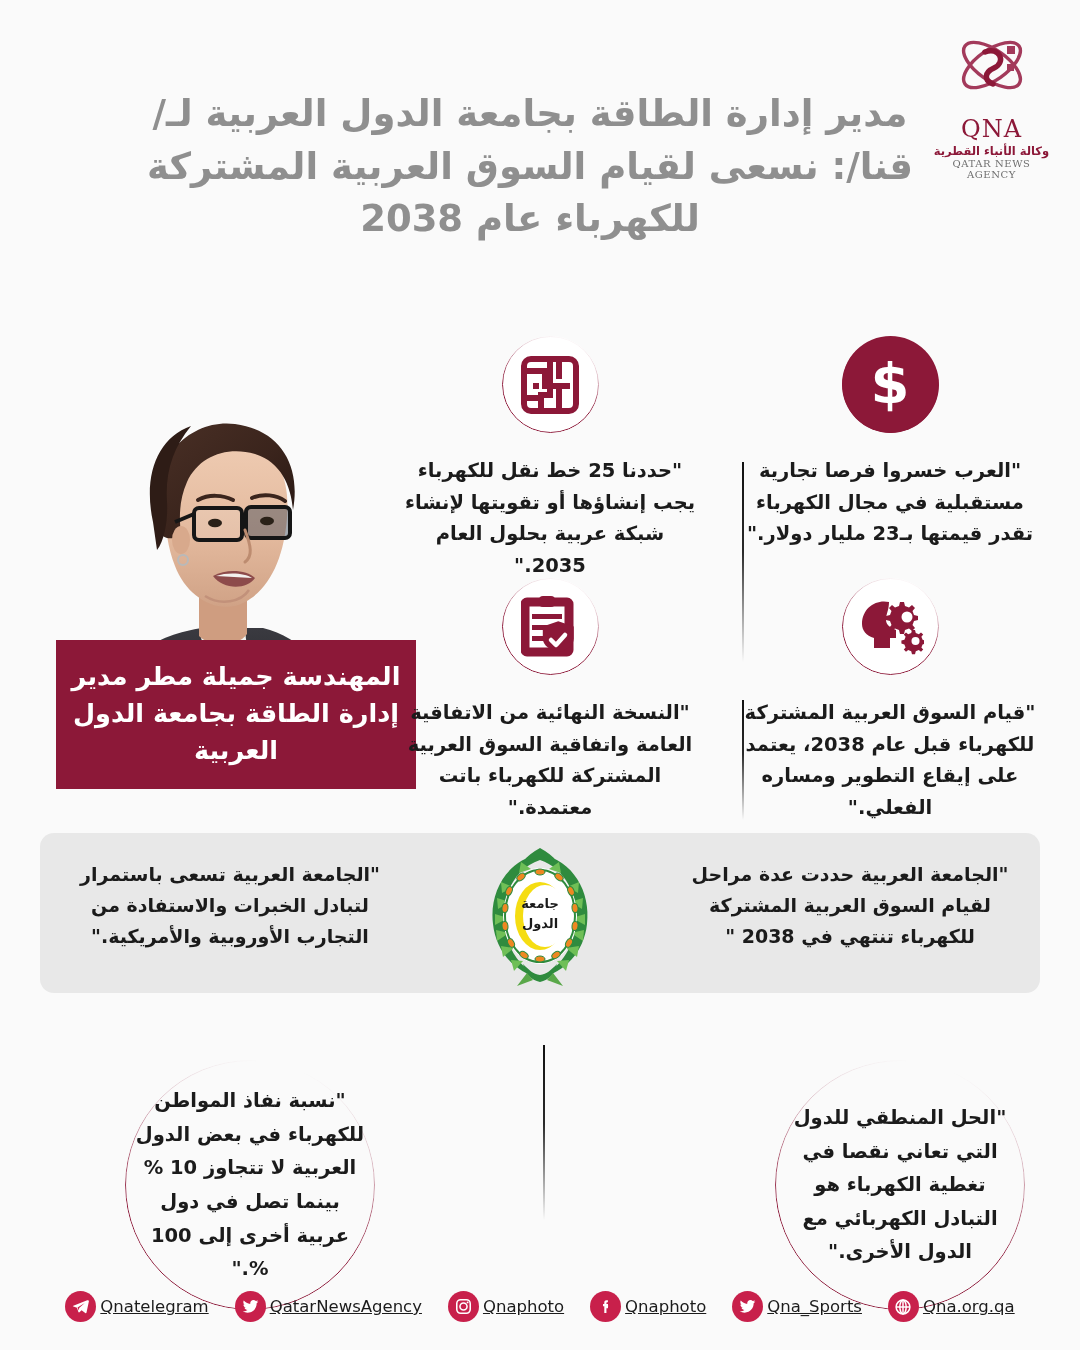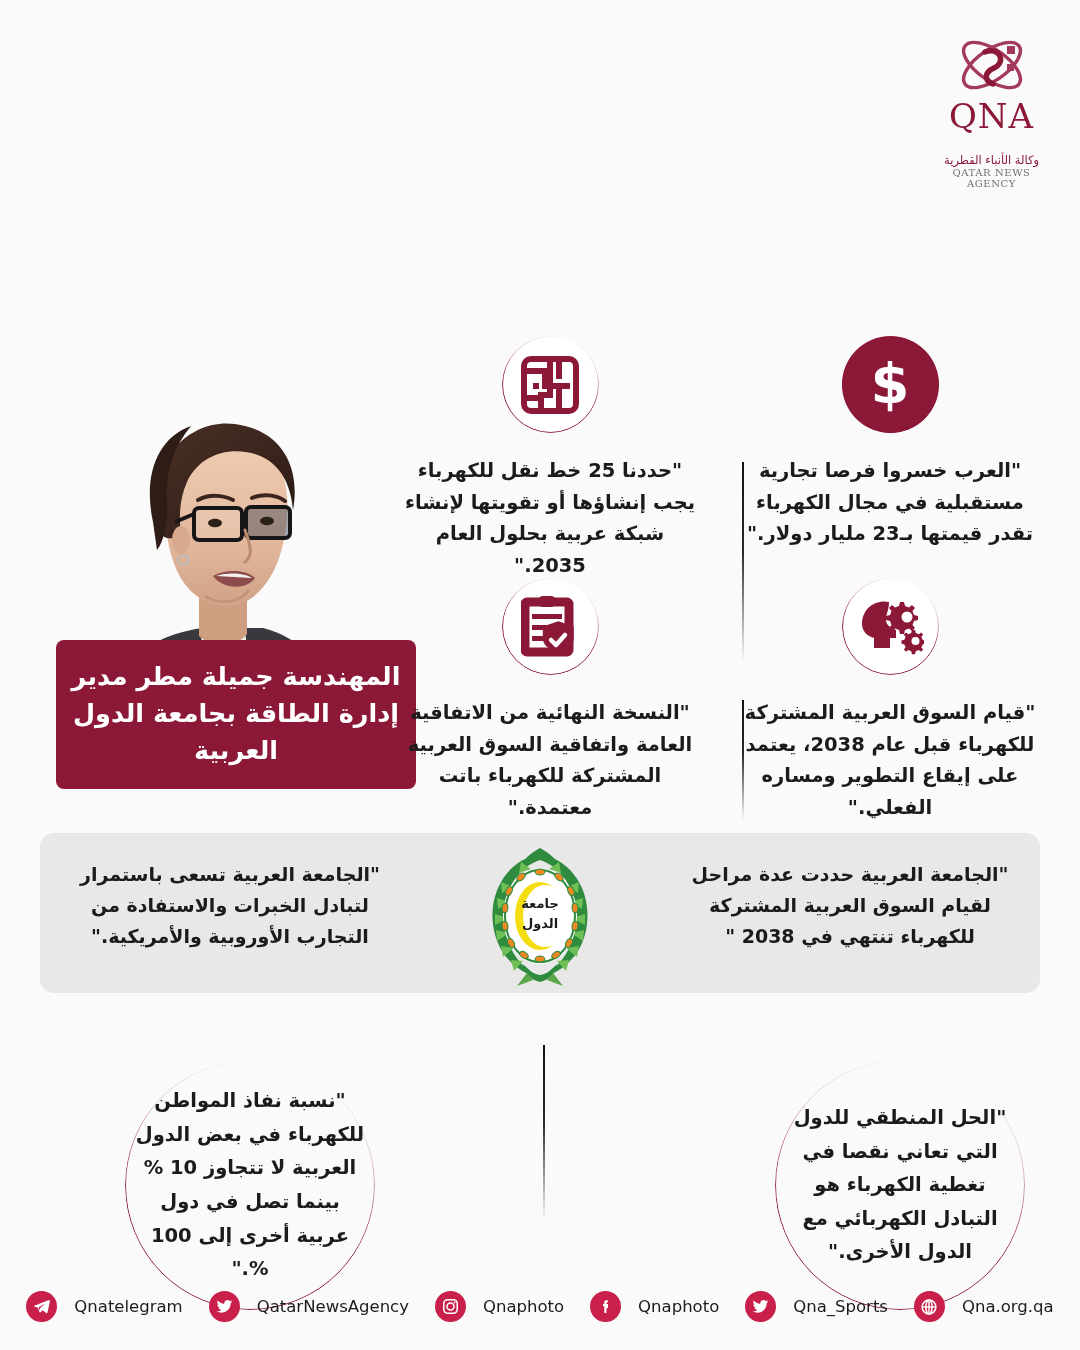--- a/index.html
+++ b/index.html
@@ -10,40 +10,40 @@
     background:#fafafa;
     position:relative;
     overflow:hidden;
     direction:rtl;
   }
   .page{ position:absolute; inset:0; background:#fafafa; }
 
   
   .logo{ position:absolute; top:34px; right:26px; width:125px; text-align:center; }
   .logo-mark{ position:relative; width:86px; height:64px; margin:0 auto; }
-  .logo-qna{ font-family:"DejaVu Serif","Liberation Serif",serif; color:#8c1838; font-size:34px;
-             letter-spacing:1px; line-height:1; margin-top:1px; font-weight:400; }
-  .logo-ar{ color:#8c1838; font-size:11.5px; margin-top:20px; font-weight:400; letter-spacing:.5px;}
+  .logo-qna{ font-family:"DejaVu Serif","Liberation Serif",serif; color:#8c1838; font-size:24px;
+             letter-spacing:1px; line-height:1; margin-top:19px; font-weight:400; }
+  .logo-ar{ color:#8c1838; font-size:11.5px; margin-top:3px; font-weight:700; letter-spacing:.5px;}
   .logo-en{ font-family:"DejaVu Serif","Liberation Serif",serif; color:#6e6e6e; font-size:10px;
             letter-spacing:.6px; margin-top:0px; }
 
   
   .title{
     position:absolute; top:88px; right:150px; width:800px;
     text-align:center; color:#8f8f8f;
     font-size:37px; font-weight:700; line-height:1.42;
     letter-spacing:0px;
   }
 
   
   .photo-wrap{ position:absolute; left:95px; top:390px; width:250px; height:330px; }
   .photo{ position:absolute; inset:0; }
   .namebadge{
     position:absolute; left:56px; top:640px; width:360px;
-    background:#8c1838; border-radius:8px;
+    background:#8c1838; border-radius:0;
     color:#ffffff; text-align:center;
     font-size:25.5px; font-weight:700; line-height:1.45;
     padding:18px 14px 20px;
   }
 
   
   .cell{ position:absolute; text-align:center; }
   .icon-circle{
     width:97px;height:97px;border-radius:50%;
     margin:0 auto 22px; position:relative;
@@ -96,21 +96,21 @@
   .footer{
     position:absolute; left:0; right:0; bottom:28px;
     display:flex; justify-content:center; align-items:center; gap:0px;
     direction:ltr;
   }
   .social{ display:flex; align-items:center; margin:0 13px; }
   .sicon{
     width:31px;height:31px;border-radius:50%;background:#c8204b;
     display:flex;align-items:center;justify-content:center; flex:0 0 auto;
   }
-  .slabel{ font-size:16.5px; color:#1b1b1b; margin-left:17px; font-family:"DejaVu Sans","Liberation Sans",sans-serif; }
+  .slabel{ font-size:16.5px; color:#1b1b1b; margin-left:4px; font-family:"DejaVu Sans","Liberation Sans",sans-serif;text-decoration:underline; }
 </style>
 </head>
 <body>
 
 <div class="page">
 
   <div class="logo">
     <div class="logo-mark">
       <svg width="86" height="64" viewBox="0 0 86 64">
         <g fill="none" stroke="#a33a5b" stroke-width="3.4">
@@ -120,20 +120,21 @@
         <path d="M36 18 C50 12, 58 28, 45 34 C36 38, 34 46, 44 50" fill="none" stroke="#8c1838" stroke-width="5.5" stroke-linecap="round"></path>
         <rect x="58" y="12" width="8" height="8" fill="#a33a5b"></rect>
         <rect x="58" y="30" width="7" height="7" fill="#a33a5b"></rect>
       </svg>
     </div>
     <div class="logo-qna">QNA</div>
     <div class="logo-ar">وكالة الأنباء القطرية</div>
     <div class="logo-en">QATAR NEWS AGENCY</div>
   </div>
 
+  <div class="title">مدير إدارة الطاقة بجامعة الدول العربية لـ/قنا/: نسعى لقيام السوق العربية المشتركة للكهرباء عام 2038</div>
 
   <div class="photo-wrap">
     <svg class="photo" viewBox="0 0 250 330">
       <defs>
         <linearGradient id="hairG" x1="0" y1="0" x2="1" y2="1">
           <stop offset="0%" stop-color="#4a3026"></stop>
             <stop offset="55%" stop-color="#3a241c"></stop>
           <stop offset="100%" stop-color="#241511"></stop>
         </linearGradient>
         <linearGradient id="skinG" x1="0" y1="0" x2="0" y2="1">

